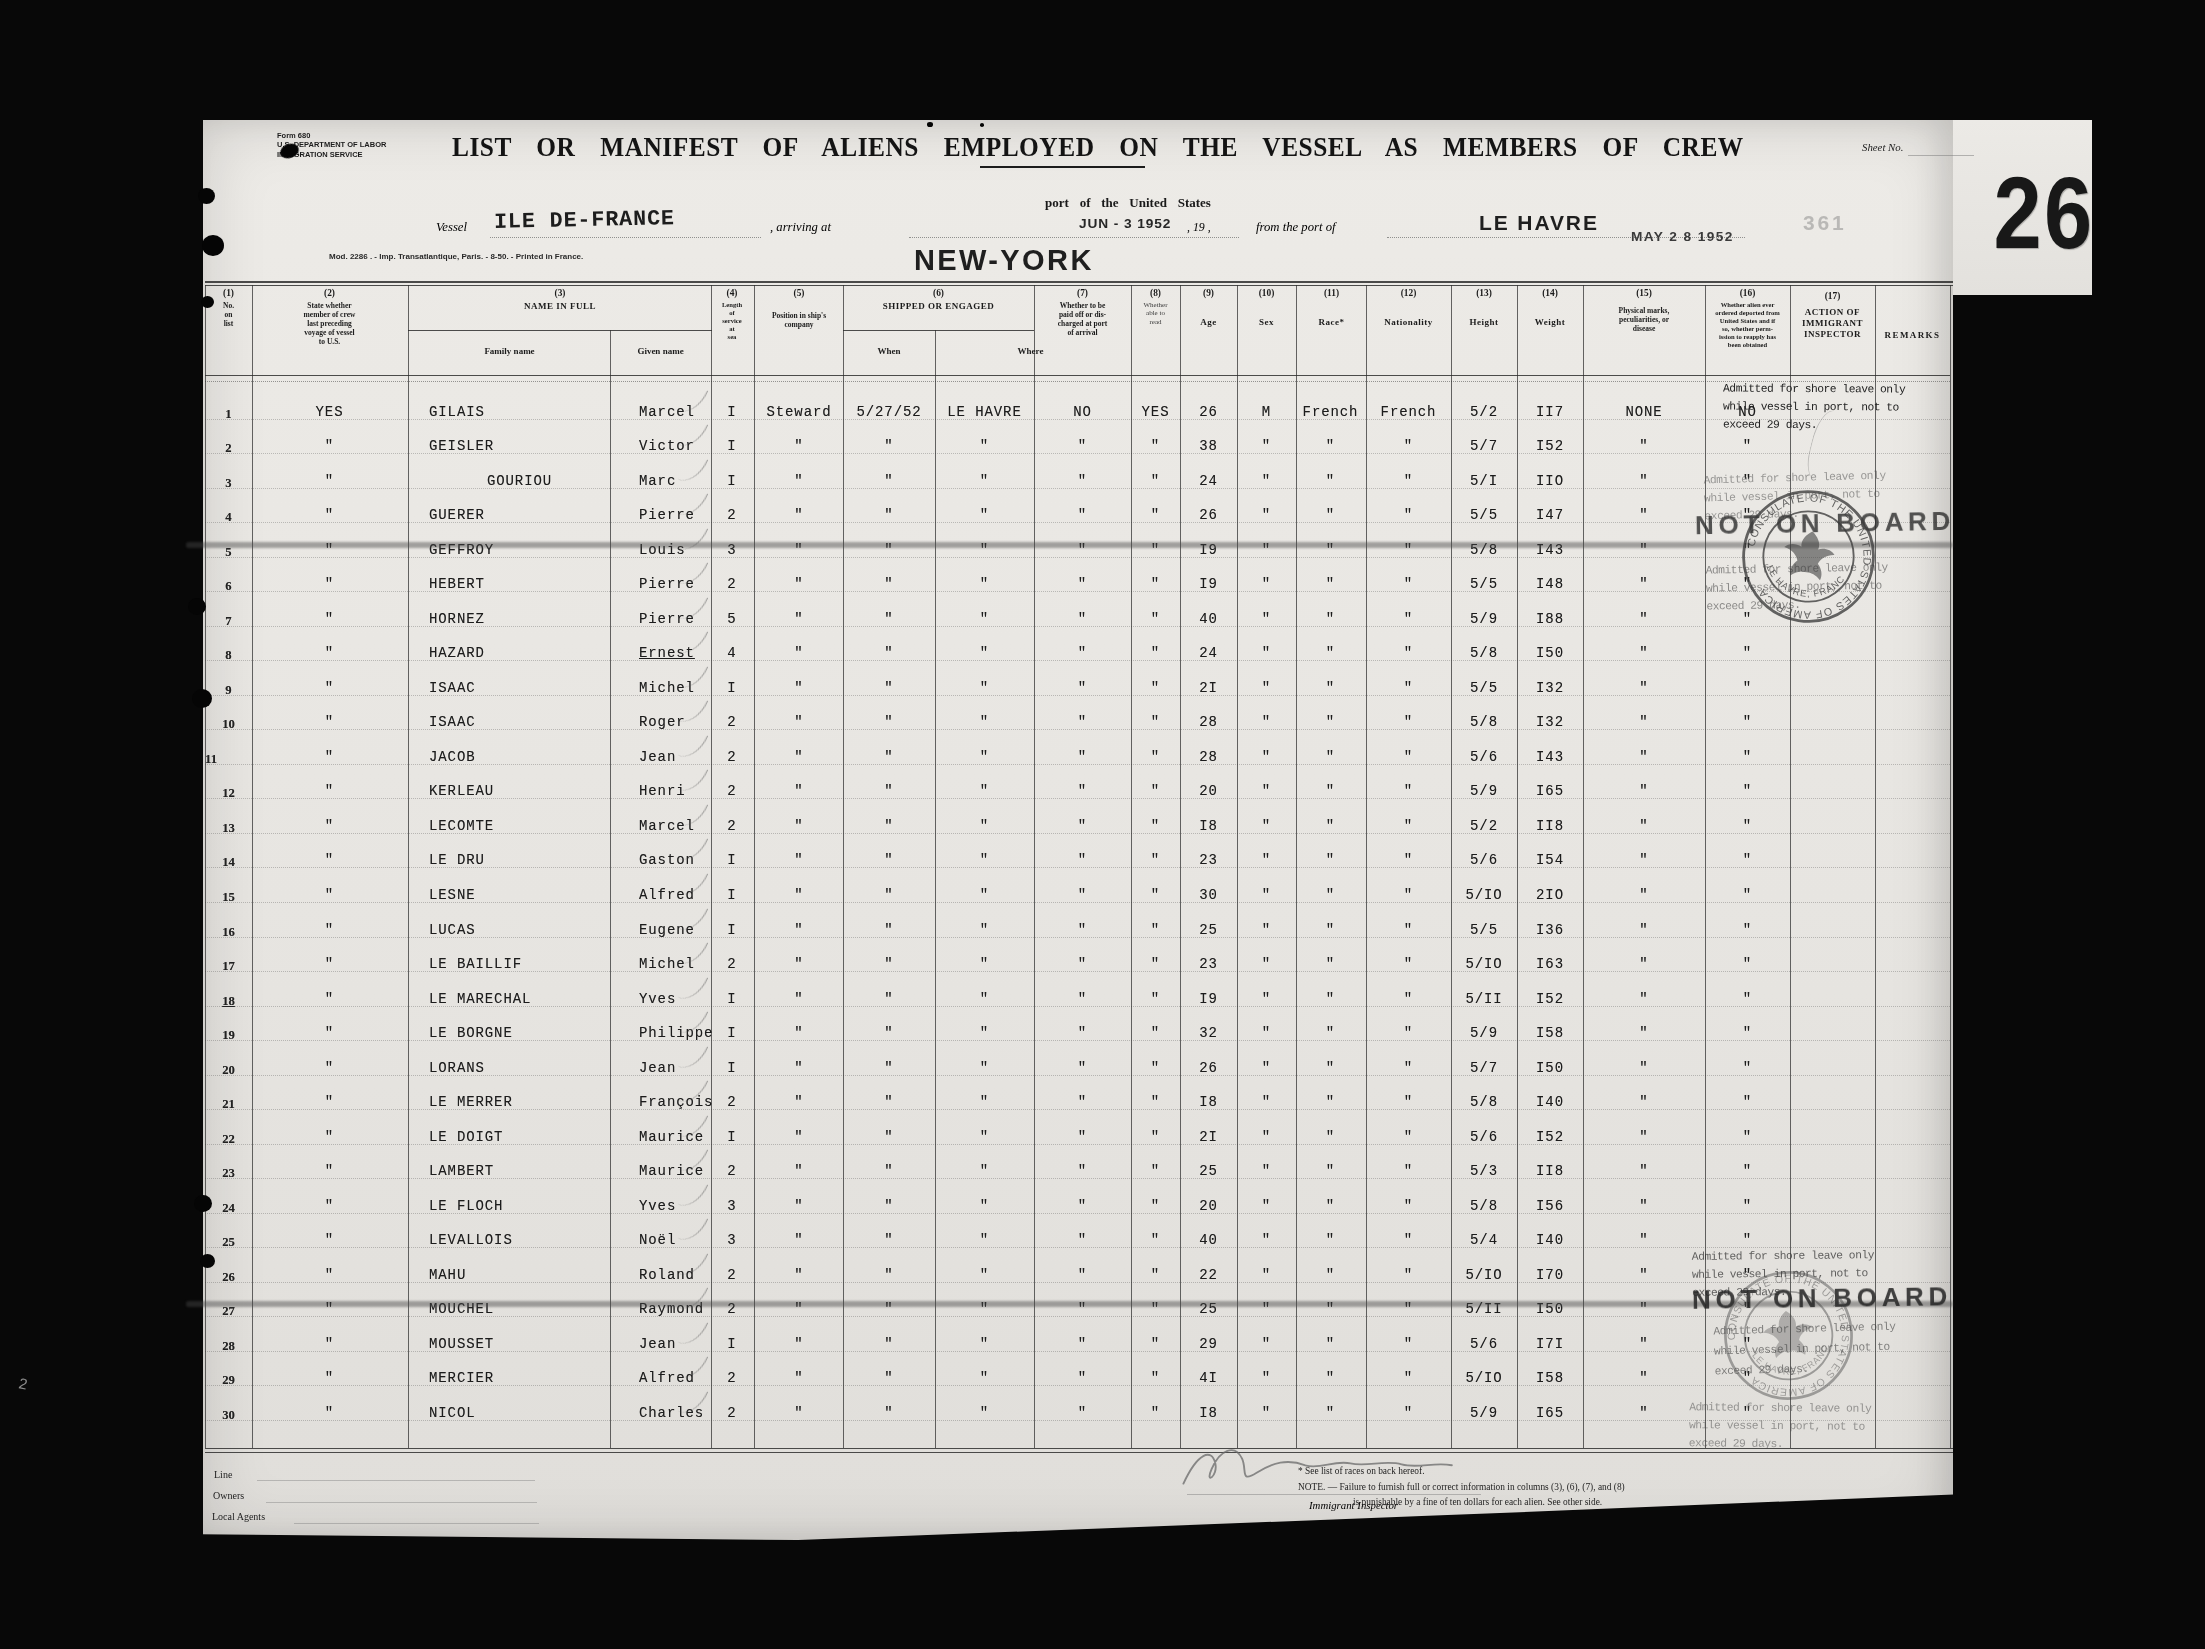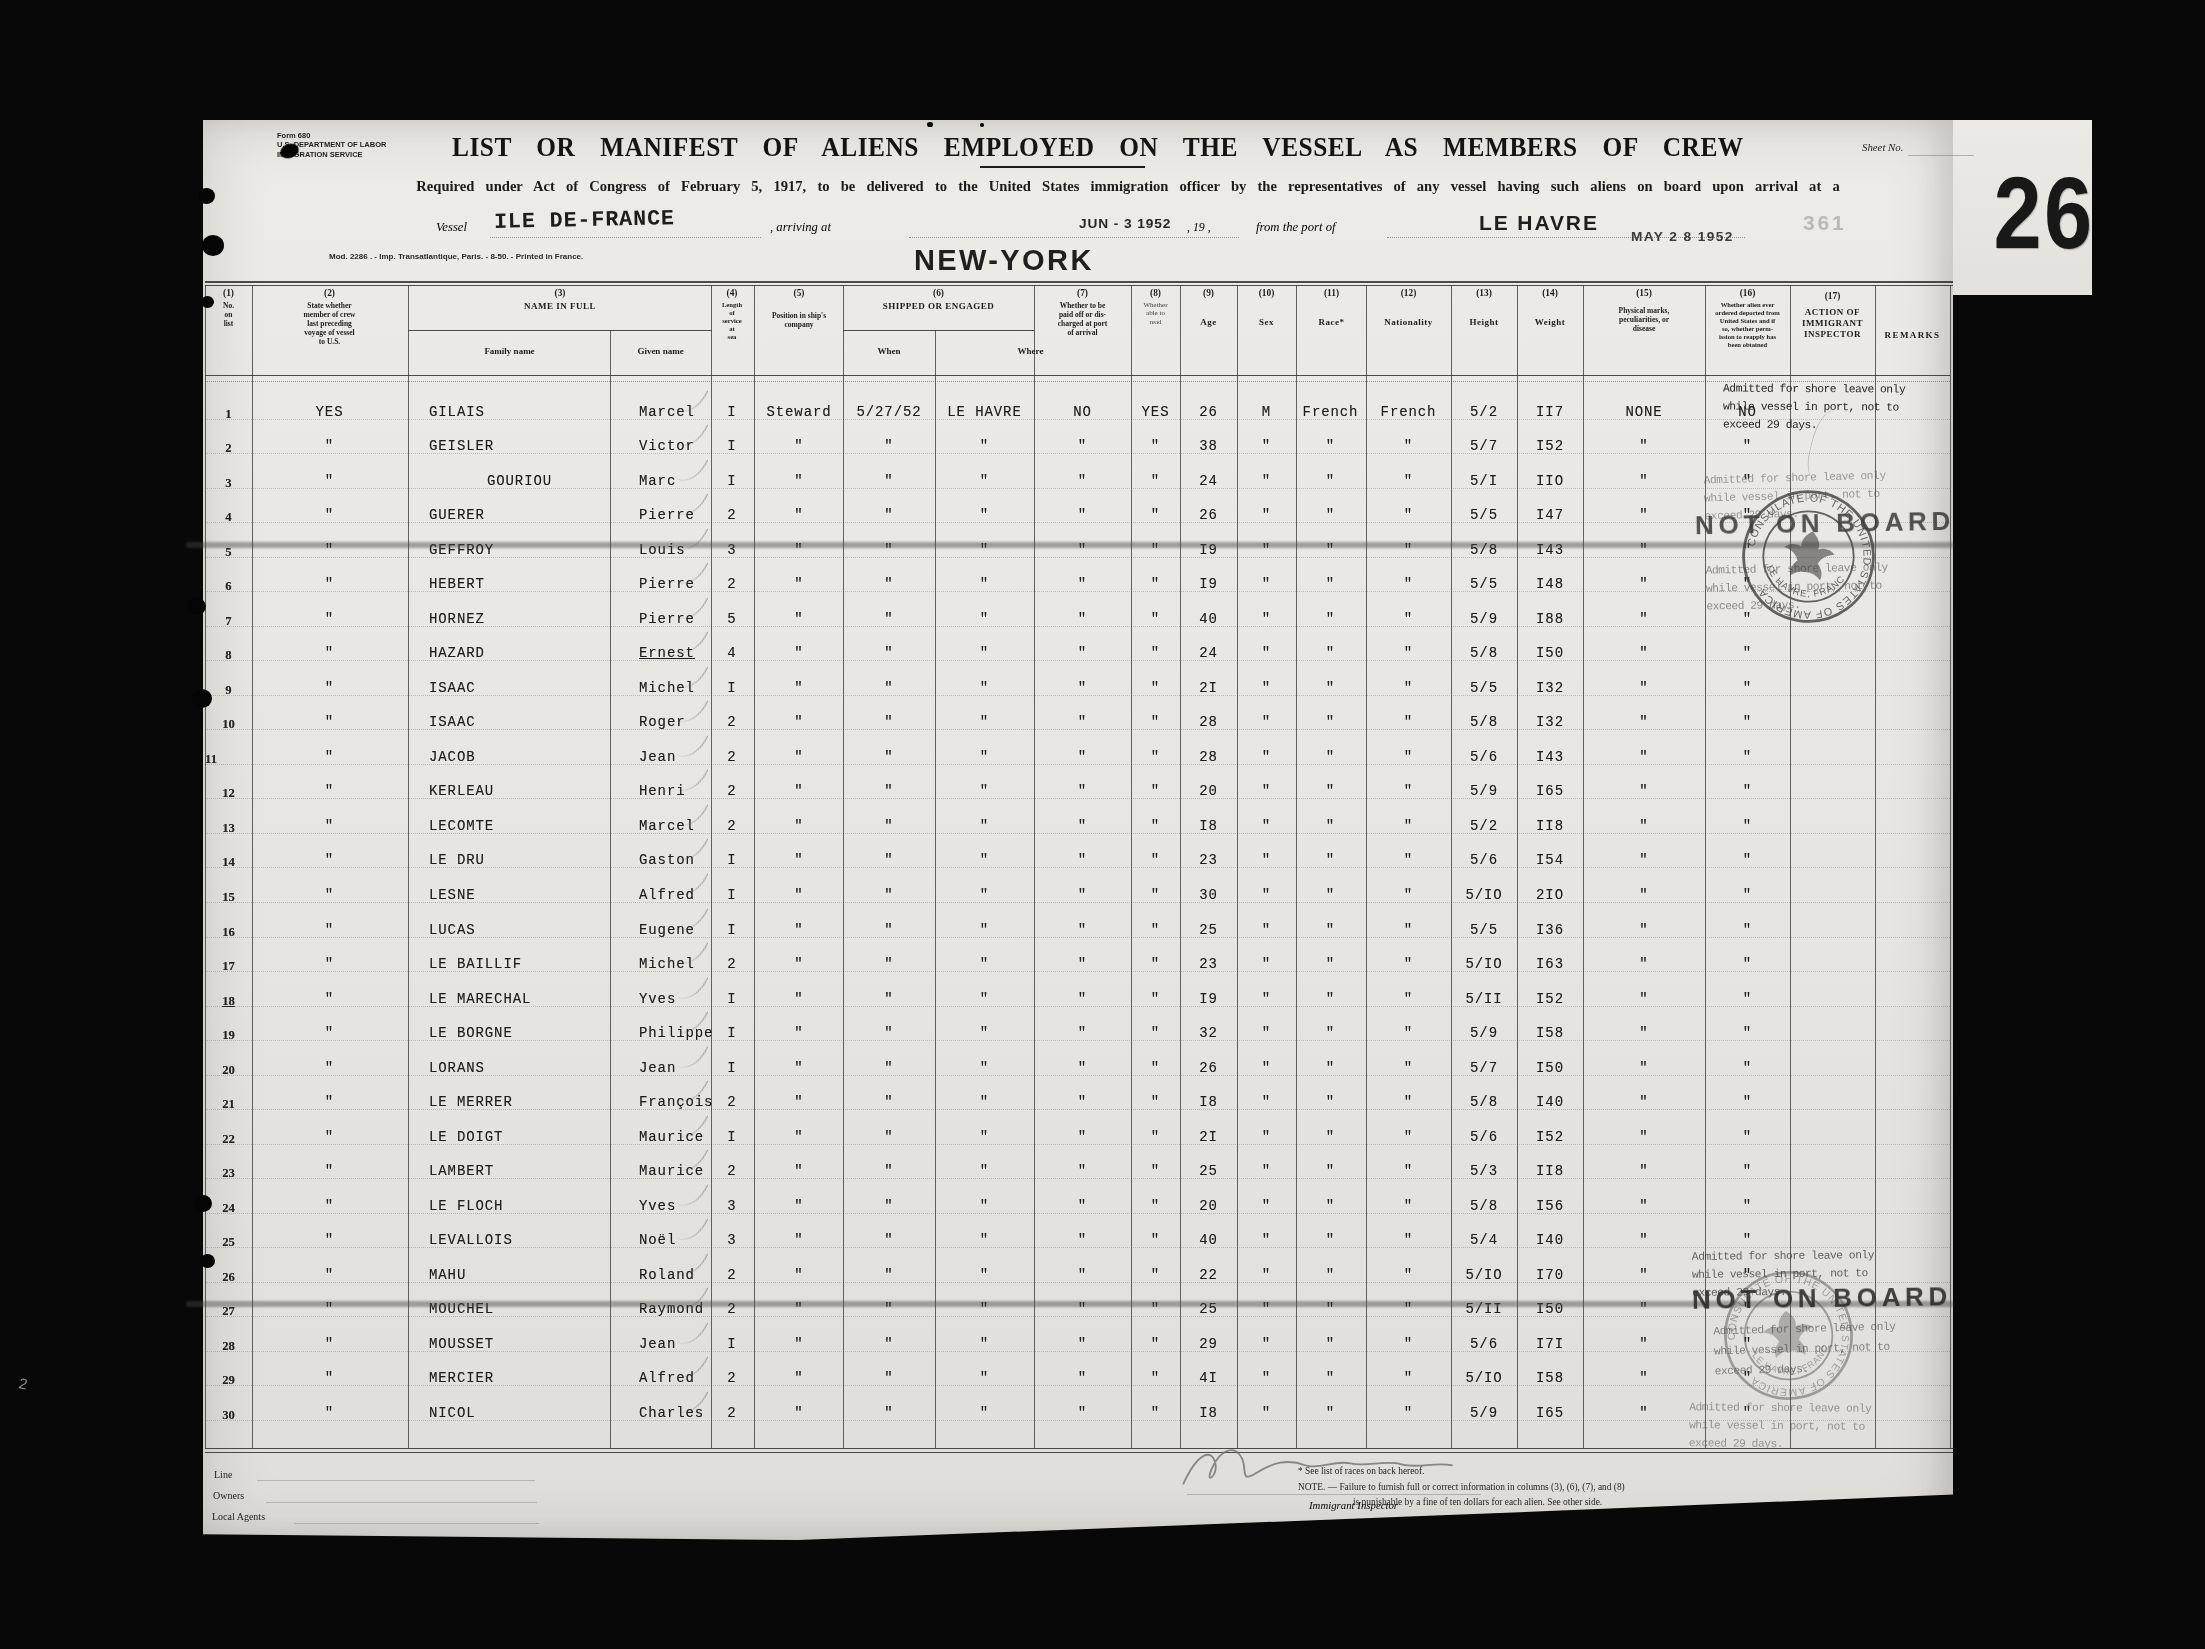--- a/index.html
+++ b/index.html
@@ -67,21 +67,21 @@
   </div>
 
   <div class="abs doc-title" style="left:452px;top:133px;">LIST OR MANIFEST OF ALIENS EMPLOYED ON THE VESSEL AS MEMBERS OF CREW</div>
   <div class="abs" style="left:980px;top:166px;width:165px;height:1.9px;background:#1c1c1c;"></div>
 
   <div class="abs sheetno" style="left:1862px;top:141px;">Sheet No.</div>
   <div class="abs thin" style="left:1908px;top:155px;width:66px;background:rgba(120,120,120,.5);"></div>
   <div class="abs bignum" style="left:1989px;top:159px;">26</div>
   <div class="abs stamp-sans" style="left:1803px;top:211px;font-size:21px;letter-spacing:2.8px;color:rgba(110,110,110,.4);">361</div>
 
-  <div class="abs required" style="left:320px;top:178px;width:1616px;">Required under Act of Congress of February 5, 1917, to be delivered to the United States immigration officer by the representatives of any vessel having such aliens on board upon arrival at a</div>
+  <div class="abs required" style="left:320px;top:195px;width:1616px;font-size:13px;">port of the United States</div>
 
   <div class="abs ital" style="left:436px;top:220px;font-size:12.7px;">Vessel</div>
   <div class="abs typed" style="left:494px;top:208px;font-size:21.7px;font-weight:bold;letter-spacing:0.9px;transform:rotate(-1.2deg);">ILE DE-FRANCE</div>
   <div class="abs dotted" style="left:490px;top:237px;width:271px;"></div>
   <div class="abs ital" style="left:770px;top:220px;font-size:12.7px;">, arriving at</div>
   <div class="abs stamp-sans" style="left:914px;top:220px;font-size:29px;letter-spacing:2.4px;margin-top:24px;">NEW-YORK</div>
   <div class="abs stamp-sans" style="left:1079px;top:216px;font-size:13.7px;letter-spacing:0.9px;color:#262626;">JUN - 3 1952</div>
   <div class="abs dotted" style="left:909px;top:237px;width:330px;"></div>
   <div class="abs ital" style="left:1187px;top:220px;font-size:11.8px;">, 19      ,</div>
   <div class="abs ital" style="left:1256px;top:220px;font-size:12.7px;">from the port of</div>

